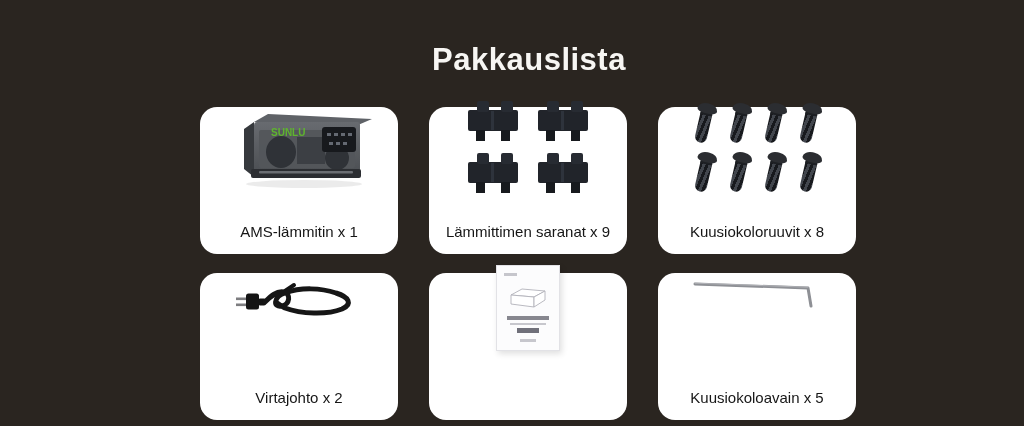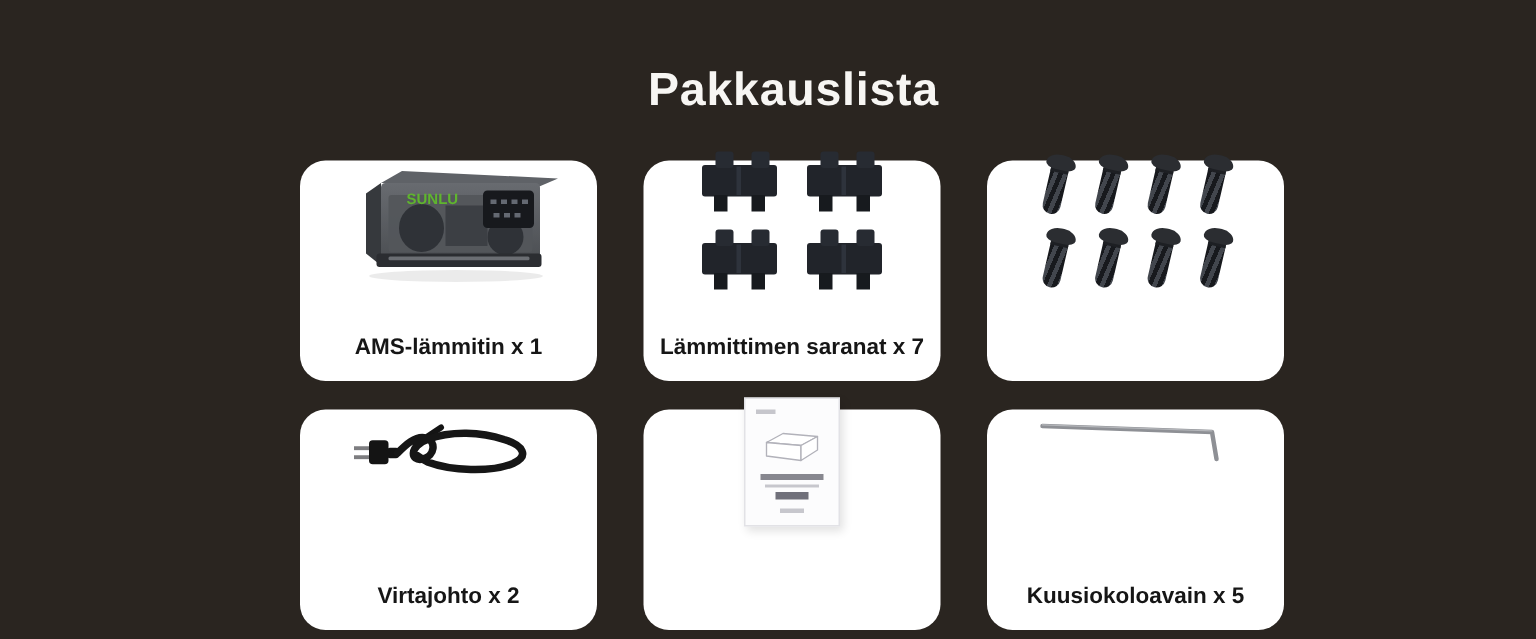--- a/index.html
+++ b/index.html
@@ -5,21 +5,21 @@
   html,body{margin:0;padding:0;}
   body{width:1024px;height:426px;overflow:hidden;background:#2a2520;}
   .page{position:relative;width:1024px;height:426px;font-family:"Liberation Sans",sans-serif;margin-top:15px;}
   .title{position:absolute;left:200px;top:27px;width:658px;margin:0;text-align:center;
          font-size:31px;font-weight:bold;color:#f7f6f3;letter-spacing:0.5px;}
   .grid{position:absolute;left:200px;top:92px;display:grid;
         grid-template-columns:repeat(3,198px);gap:19px 31px;}
   .card{height:147px;background:#ffffff;border-radius:17px;
         display:flex;flex-direction:column;align-items:center;}
   .art{flex:1;width:100%;display:flex;align-items:flex-start;justify-content:center;}
-  .label{font-size:15px;font-weight:bold;color:#161616;padding-bottom:15px;line-height:1;white-space:nowrap;}
+  .label{font-size:15px;font-weight:normal;color:#161616;padding-bottom:15px;line-height:1;white-space:nowrap;}
 
   
   .hinges{display:grid;grid-template-columns:repeat(2,50px);gap:12px 20px;margin-top:-6px;}
   .hinge{position:relative;width:50px;height:40px;}
   .hinge i{position:absolute;display:block;}
   .hinge .hbody{left:0;top:9px;width:50px;height:21px;border-radius:2px;background:#21242a;}
   .hinge .tabA{left:9px;top:0;width:12px;height:11px;border-radius:2px;background:#272b32;}
   .hinge .tabB{left:33px;top:0;width:12px;height:11px;border-radius:2px;background:#272b32;}
   .hinge .footA{left:8px;bottom:0;width:9px;height:11px;background:#171a1e;}
   .hinge .footB{left:33px;bottom:0;width:9px;height:11px;background:#171a1e;}
@@ -120,21 +120,21 @@
           <div class="hinge">
               <i class="hbody"></i>
               <i class="tabA"></i>
               <i class="tabB"></i>
               <i class="footA"></i>
               <i class="footB"></i>
               <i class="pin"></i>
             </div>
         </div>
       </div>
-      <div class="label">Lämmittimen saranat x 7</div>
+      <div class="label">Lämmittimen saranat x 9</div>
     </div>
 
     <div class="card">
       <div class="art">
         <div class="screws">
           <div class="screw">
               <i class="shaft"></i>
               <i class="neck"></i>
               <i class="head"></i>
             </div>
@@ -168,20 +168,21 @@
               <i class="neck"></i>
               <i class="head"></i>
             </div>
           <div class="screw">
               <i class="shaft"></i>
               <i class="neck"></i>
               <i class="head"></i>
             </div>
         </div>
       </div>
+      <div class="label">Kuusiokoloruuvit x 8</div>
     </div>
 
     <div class="card">
       <div class="art">
         <svg width="132" height="56" viewBox="0 0 132 56">
           <rect x="3" y="24.5" width="11" height="2.6" fill="#7d7d80"></rect>
           <rect x="3" y="30.5" width="11" height="2.6" fill="#7d7d80"></rect>
           <rect x="13" y="20.5" width="13" height="16" rx="2.5" fill="#141414"></rect>
           <rect x="25" y="25.5" width="8" height="7" rx="2" fill="#141414"></rect>
           <path d="M52,18 L61,12" stroke="#141414" stroke-width="4" stroke-linecap="round"></path>

